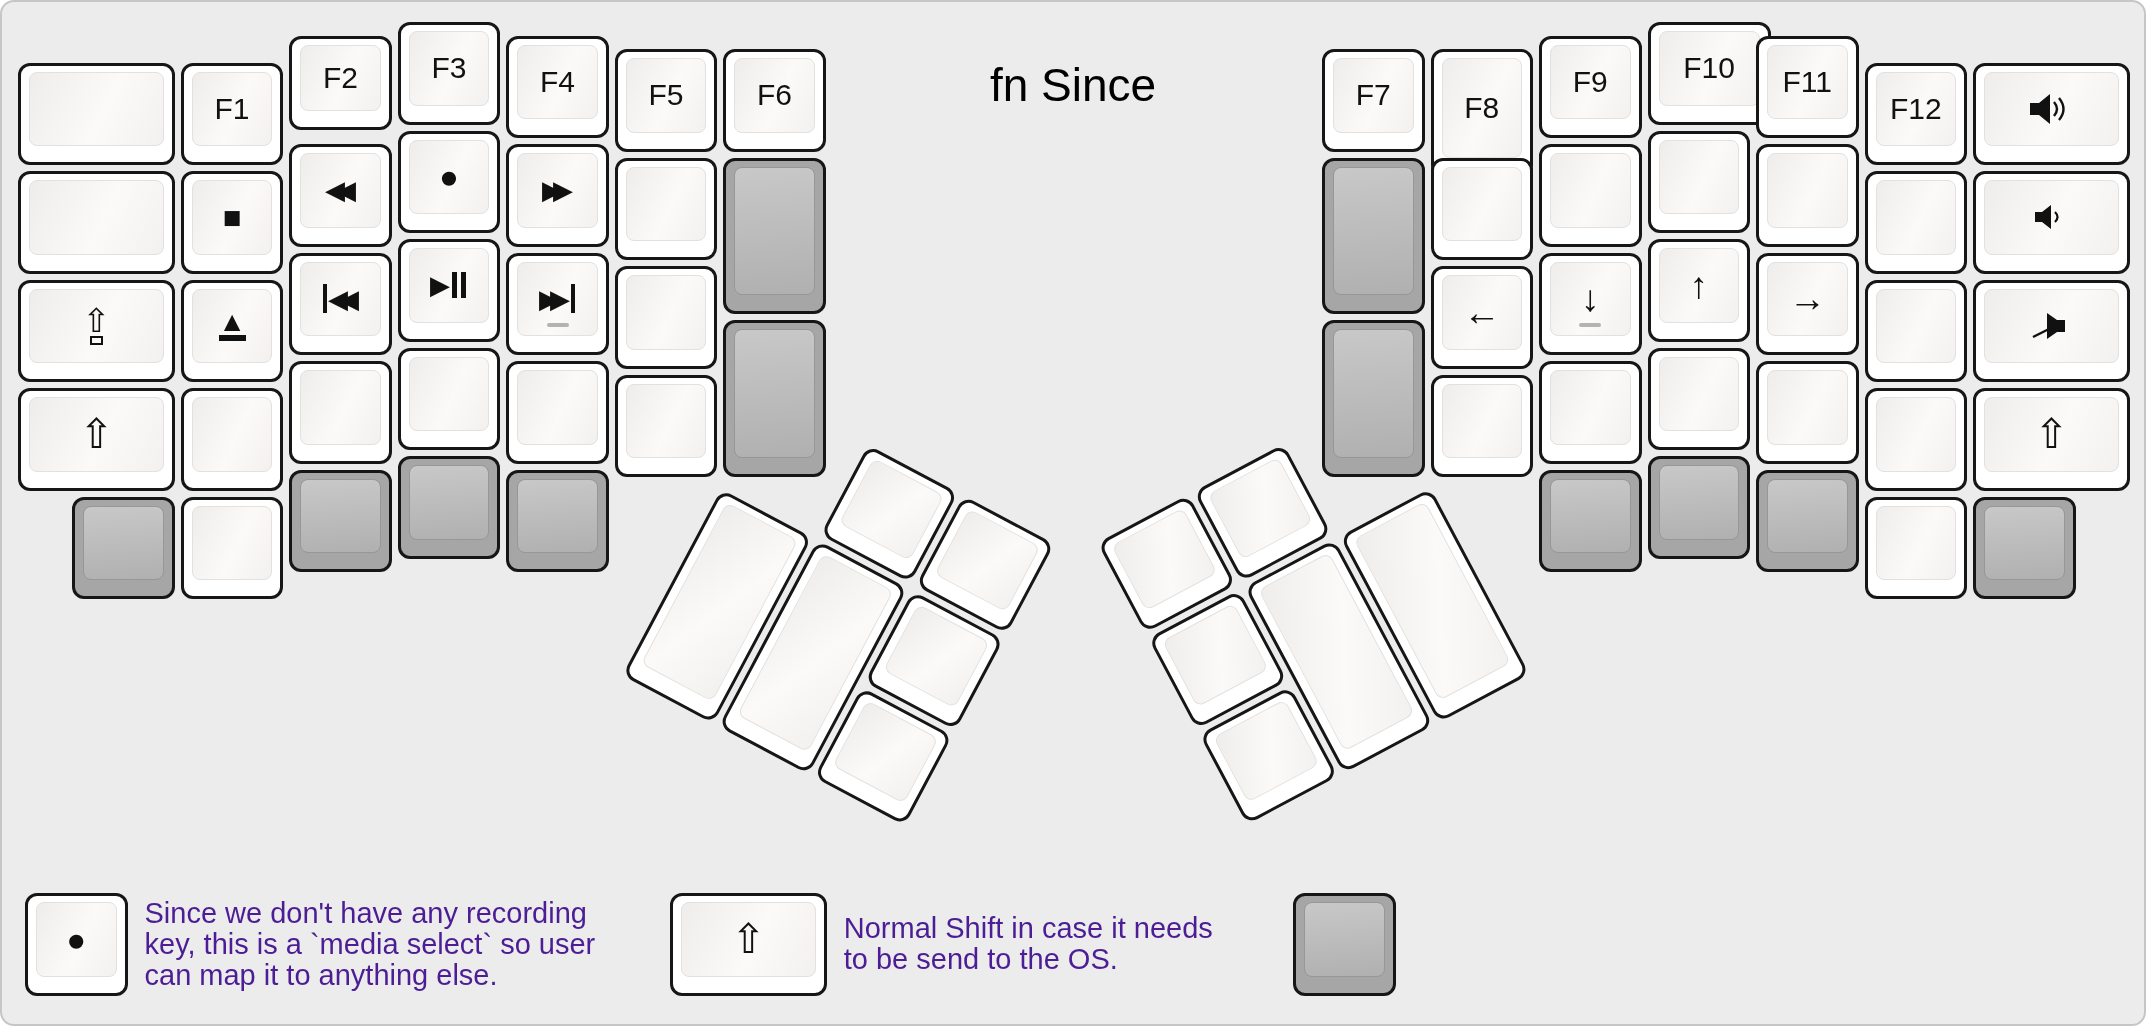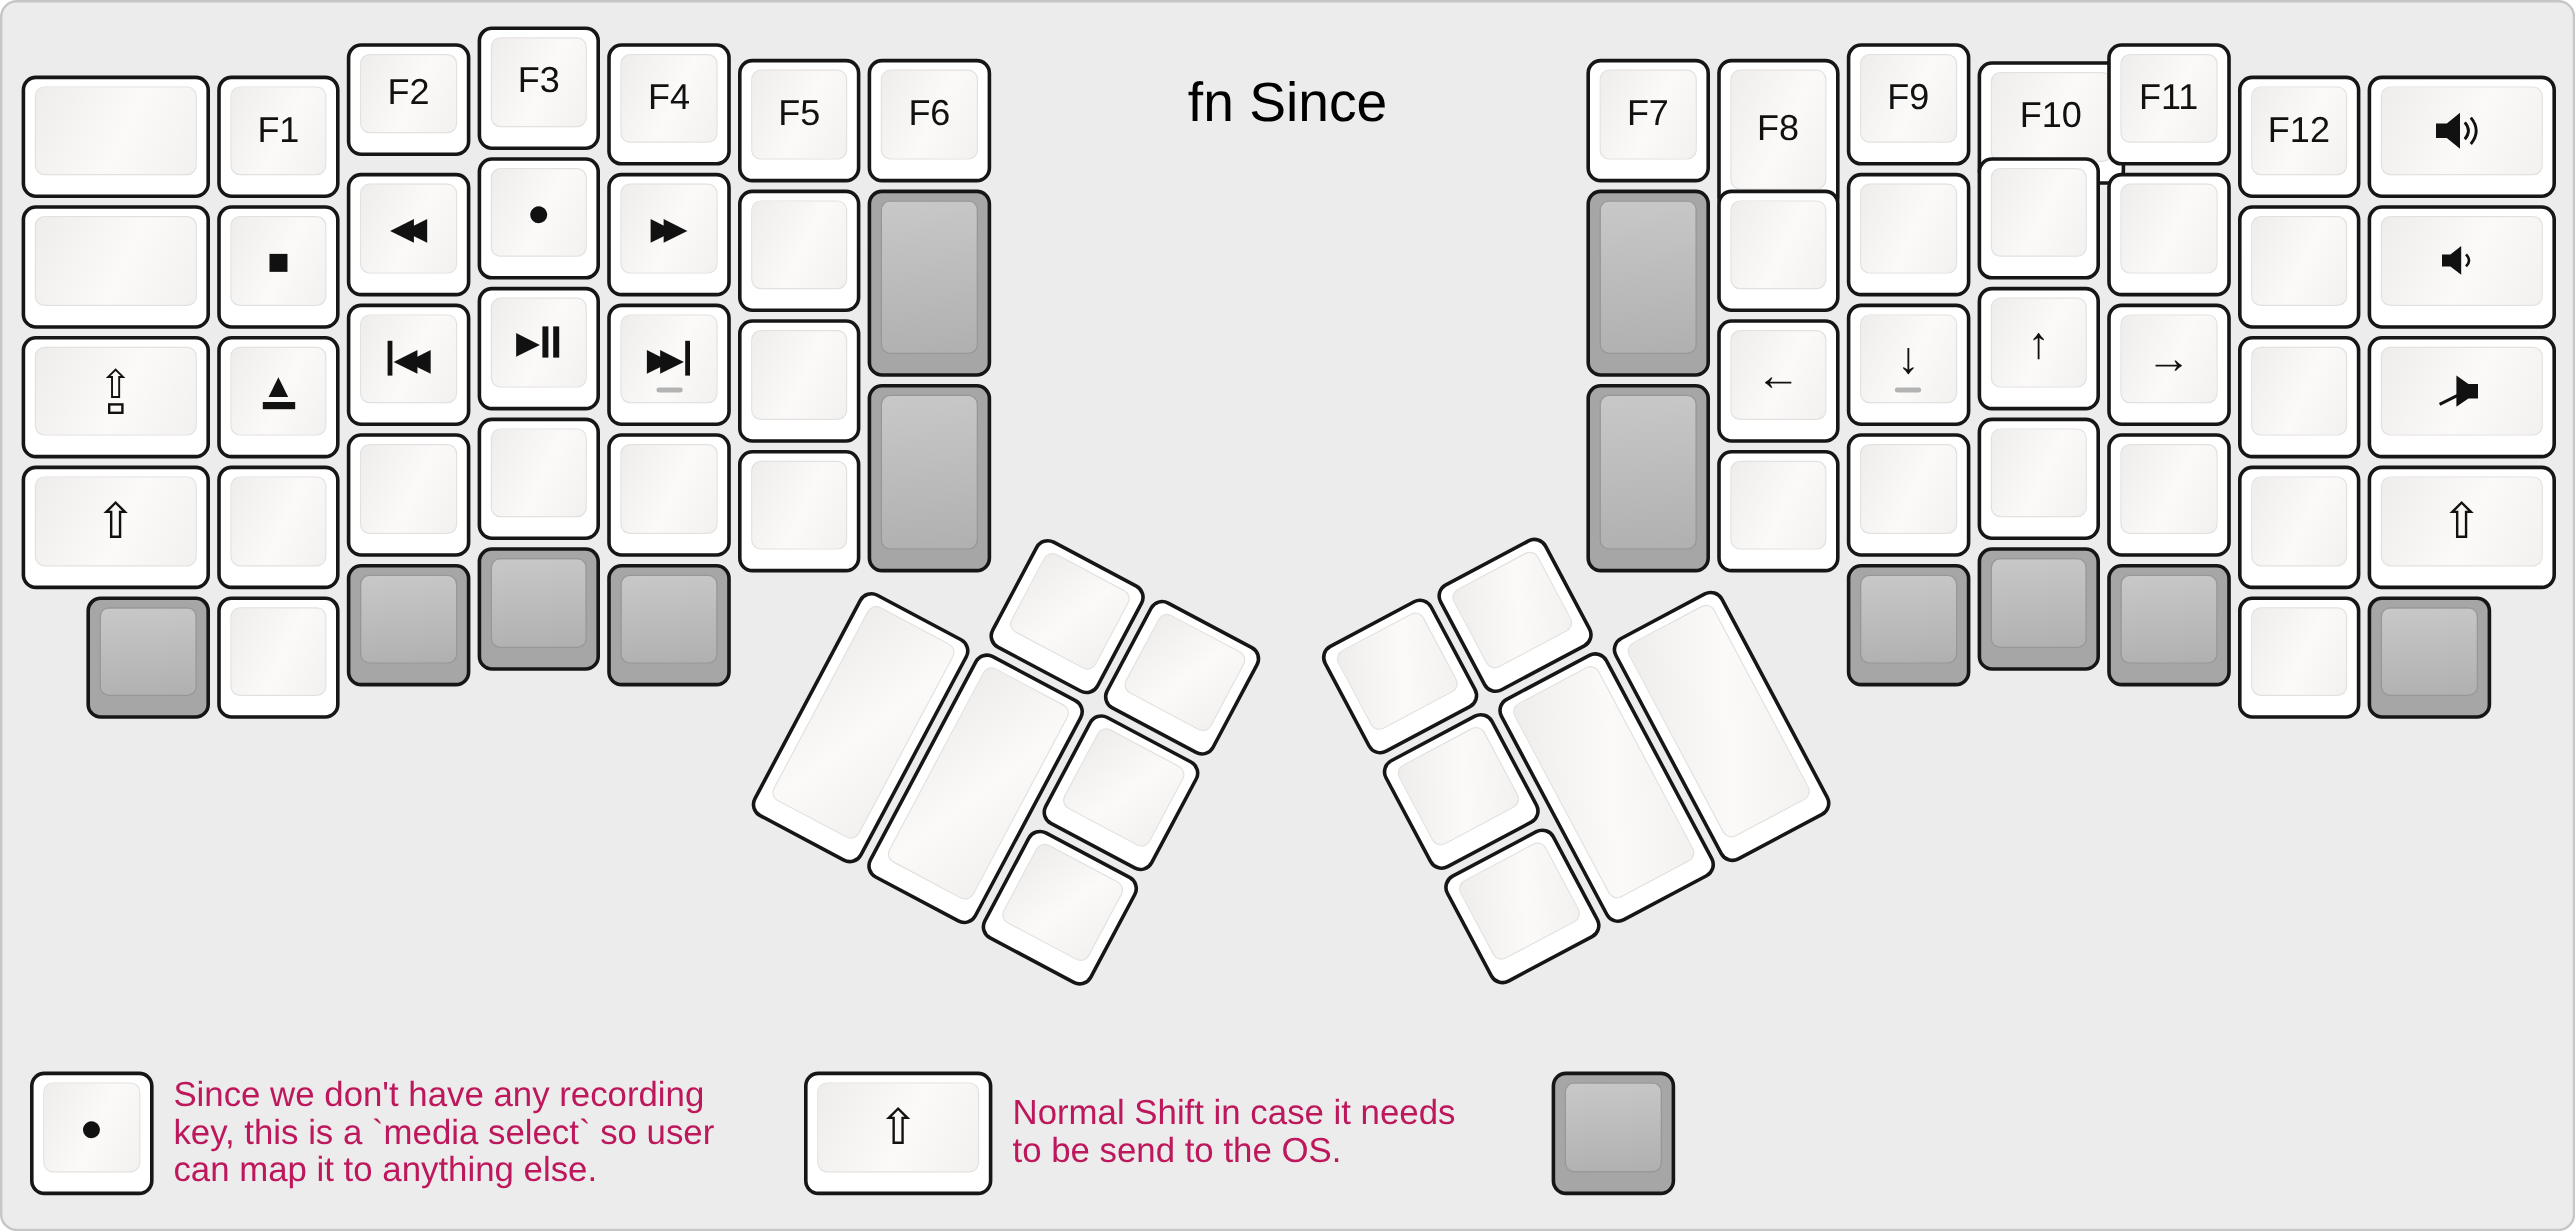--- a/index.html
+++ b/index.html
@@ -30,21 +30,21 @@
   .g-eject-tri{font-size:28px;line-height:0.75;}
   .ebar{width:27px;height:6px;background:#111;margin-top:3px;}
   .g-arrow{font-size:37px;line-height:1;}
   .g-shift{font-size:41px;line-height:1;}
   .g-caps{font-size:33px;line-height:0.85;}
   .capsbox{width:13px;height:9px;border:2.5px solid #111;box-sizing:border-box;margin-top:1px;}
   .homing{position:absolute;left:50%;transform:translateX(-50%);bottom:8px;
     width:22px;height:4px;border-radius:2px;background:#b3b3b3;}
   .legend-item{position:absolute;display:flex;align-items:center;}
   .legend-keywrap{position:relative;height:108px;}
-  .legend-text{margin-left:14px;font-size:29px;line-height:31px;color:#be185d;white-space:pre-line;}
+  .legend-text{margin-left:14px;font-size:29px;line-height:31px;color:#4c1d95;white-space:pre-line;}
 </style>
 </head>
 <body>
 
 <div class="panel">
   <div class="title">fn Since</div>
   <div class="board">
       <div class="cluster" style="left: 13px; top: 17px; transform: rotate(0deg);">
         <div class="key key-white" style="left: 3px; top: 43.6875px; width: 156.75px; height: 102.5px;">
           <div class="cap"></div>
@@ -294,21 +294,21 @@
           <div class="cap">
             <span class="icon">
               <span class="g-arrow">↓</span>
             </span>
             <div class="homing"></div>
           </div>
         </div>
         <div class="key key-white" style="left: 220px; top: 342.062px; width: 102.5px; height: 102.5px;">
           <div class="cap"></div>
         </div>
-        <div class="key key-white" style="left: 328.5px; top: 3px; width: 123px; height: 102.5px; margin-top: 29px;">
+        <div class="key key-white" style="left: 328.5px; top: 3px; width: 123px; height: 102.5px;">
           <div class="cap">
             <span class="klabel">F10</span>
           </div>
         </div>
         <div class="key key-white" style="left: 328.5px; top: 111.5px; width: 102.5px; height: 102.5px;">
           <div class="cap"></div>
         </div>
         <div class="key key-white" style="left: 328.5px; top: 220px; width: 102.5px; height: 102.5px;">
           <div class="cap">
             <span class="icon">

